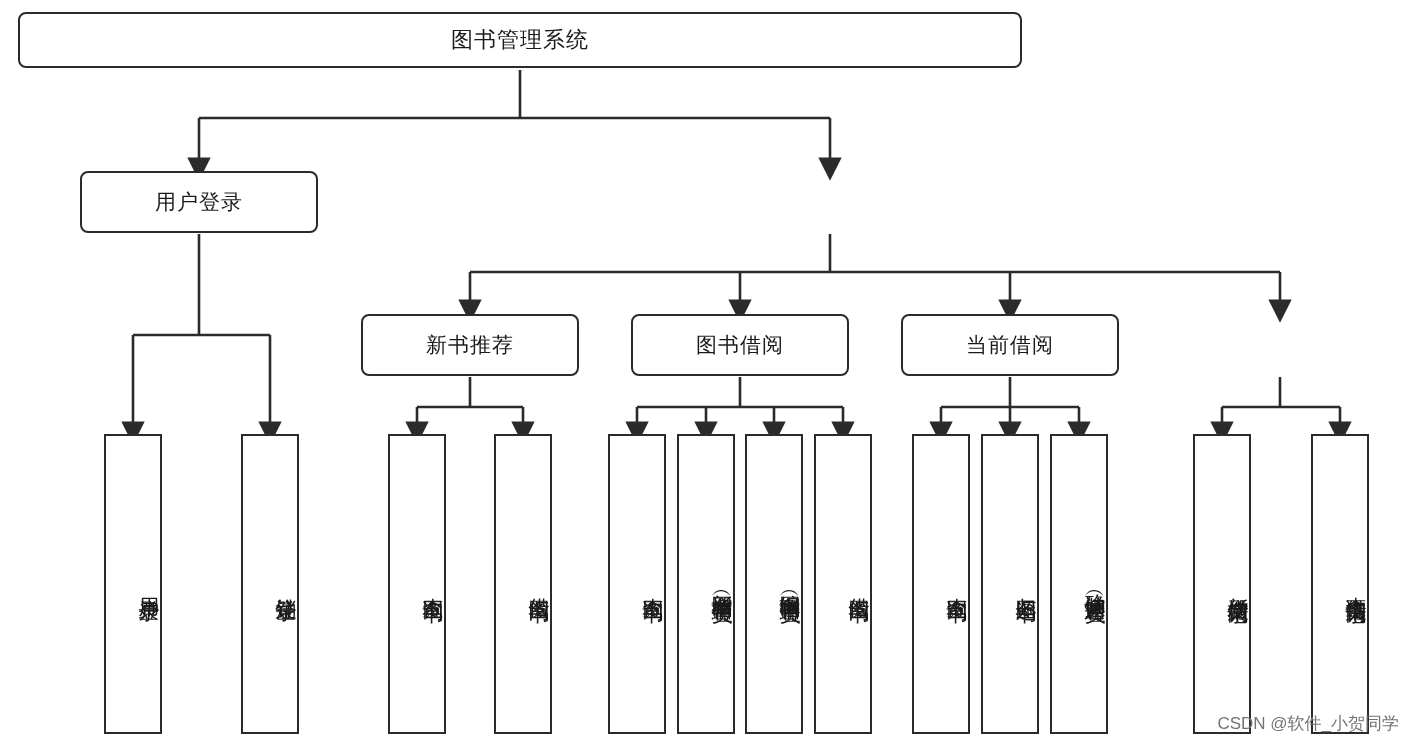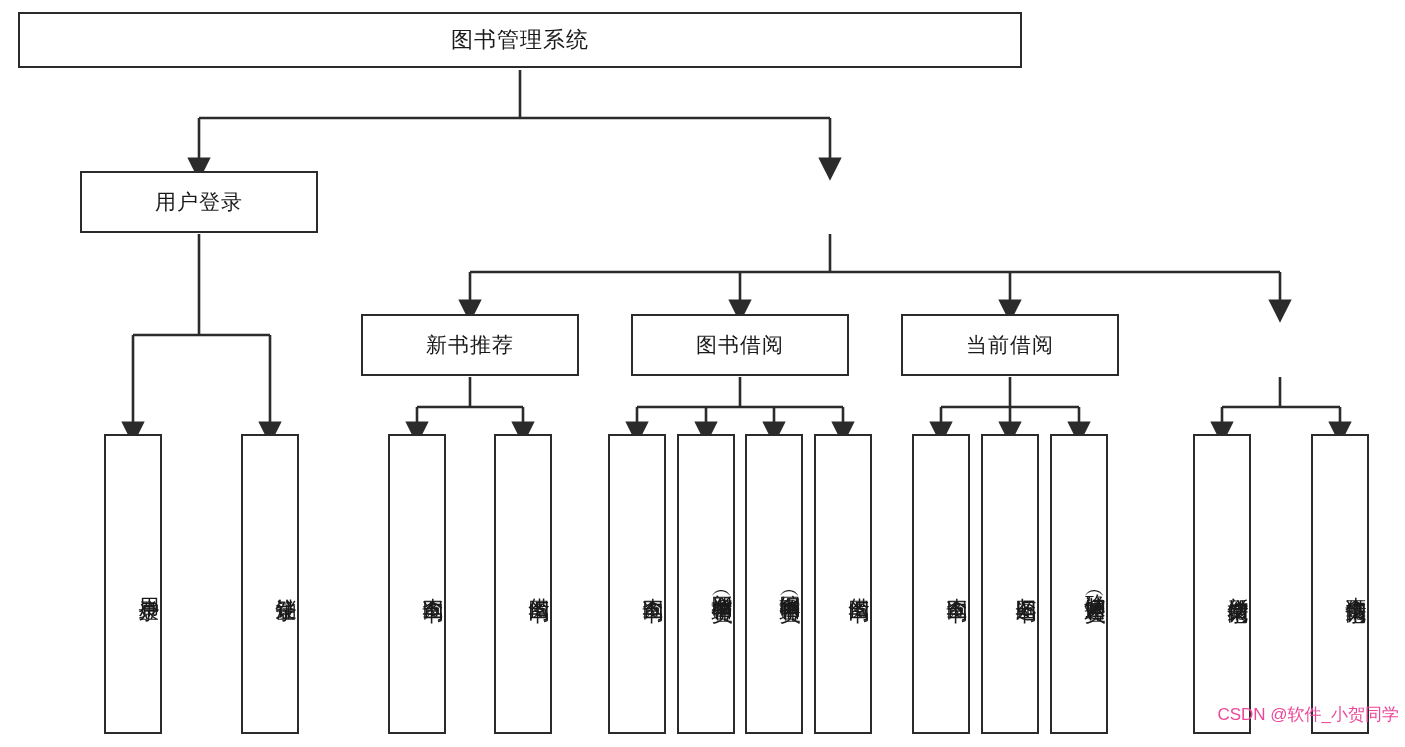--- a/index.html
+++ b/index.html
@@ -32,20 +32,21 @@
     background: #ffffff;
     display: flex;
     align-items: center;
     justify-content: center;
     color: #1a1a1a;
     z-index: 2;
   }
   .node.horiz {
     font-size: 21px;
     letter-spacing: 1px;
+    border-radius: 8px;
   }
   .node.vert {
     writing-mode: vertical-rl;
     text-orientation: upright;
     font-size: 21px;
     line-height: 1.08;
     letter-spacing: 1.5px;
     padding: 6px 0;
     align-items: flex-start;
     justify-content: center;
@@ -55,23 +56,23 @@
     text-orientation: upright;
     display: block;
     white-space: nowrap;
   }
   .node.root {
     font-size: 22px;
   }
   #watermark {
     position: absolute;
     right: 6px;
-    bottom: 21px;
+    bottom: 12px;
     font-size: 17px;
-    color: #ec4899;
+    color: #737373;
     white-space: nowrap;
     z-index: 5;
     font-family: "Liberation Sans", "DejaVu Sans", sans-serif;
   }
 </style>
 </head>
 <body>
 
 <div id="canvas">
 

